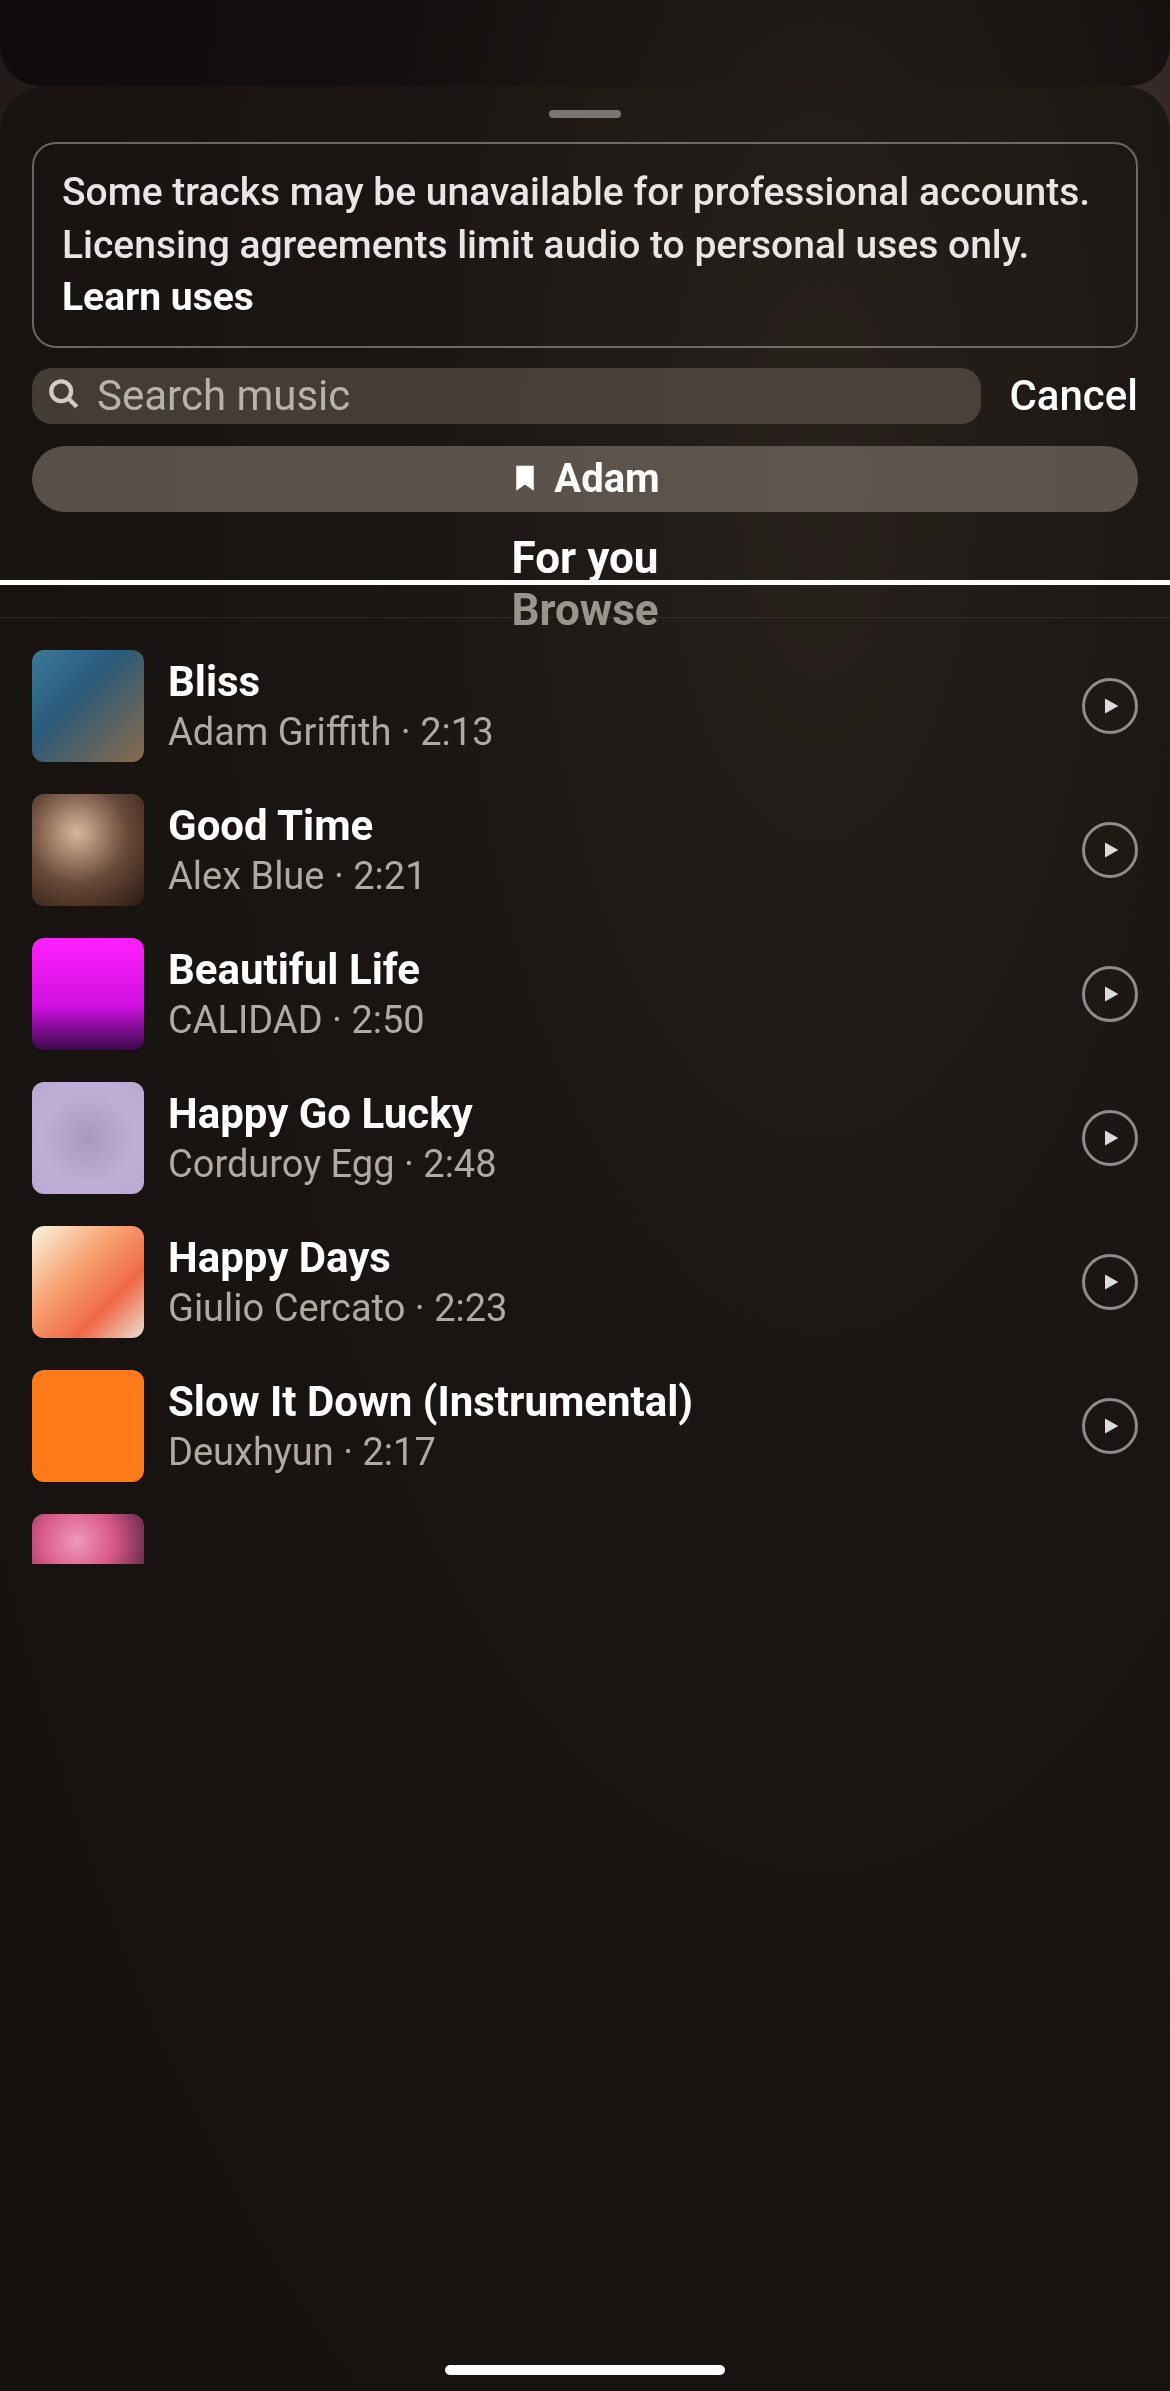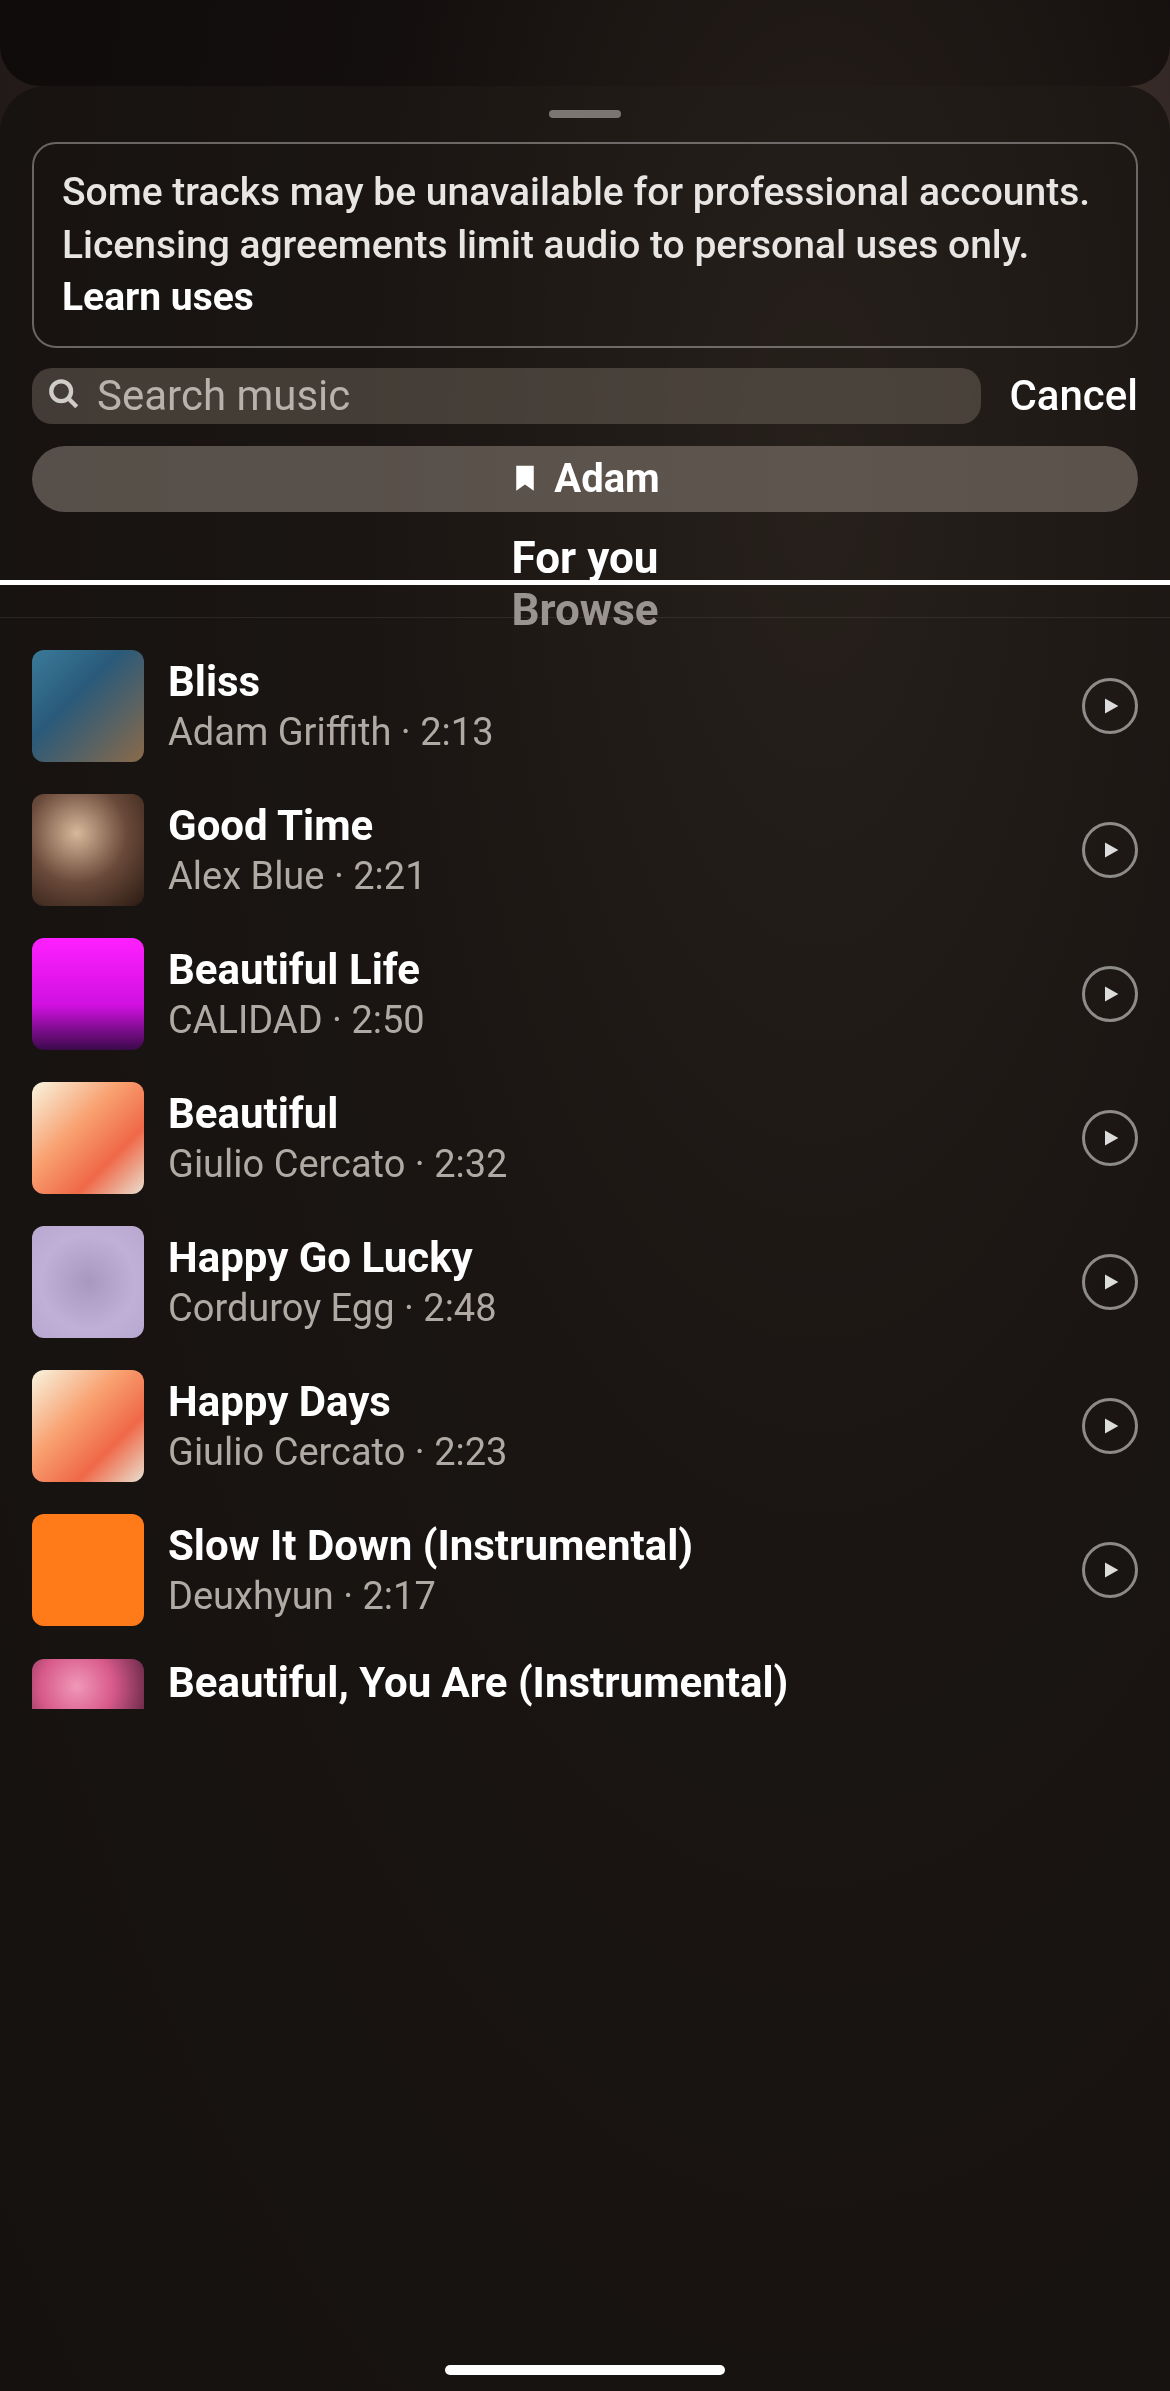--- a/index.html
+++ b/index.html
@@ -260,32 +260,20 @@
             <div class="track-title">Beautiful Life</div>
             <div class="track-meta">CALIDAD · 2:50</div>
           </div>
           <div class="play-btn">
             <svg viewBox="0 0 24 24">
               <path d="M6 3l16 9-16 9V3z"></path>
             </svg>
           </div>
         </div>
         <div class="track">
-          <div class="artwork art-3"></div>
-          <div class="track-info">
-            <div class="track-title">Beautiful</div>
-            <div class="track-meta">Giulio Cercato · 2:32</div>
-          </div>
-          <div class="play-btn">
-            <svg viewBox="0 0 24 24">
-              <path d="M6 3l16 9-16 9V3z"></path>
-            </svg>
-          </div>
-        </div>
-        <div class="track">
           <div class="artwork art-4"></div>
           <div class="track-info">
             <div class="track-title">Happy Go Lucky</div>
             <div class="track-meta">Corduroy Egg · 2:48</div>
           </div>
           <div class="play-btn">
             <svg viewBox="0 0 24 24">
               <path d="M6 3l16 9-16 9V3z"></path>
             </svg>
           </div>
@@ -309,21 +297,18 @@
             <div class="track-meta">Deuxhyun · 2:17</div>
           </div>
           <div class="play-btn">
             <svg viewBox="0 0 24 24">
               <path d="M6 3l16 9-16 9V3z"></path>
             </svg>
           </div>
         </div>
         <div class="track partial">
           <div class="artwork art-7"></div>
-          <div class="track-info">
-            <div class="track-title">Beautiful, You Are (Instrumental)</div>
-          </div>
         </div>
       </div>
 
     <div class="home-indicator"></div>
   </div>
 </div>
 
 </body></html>

